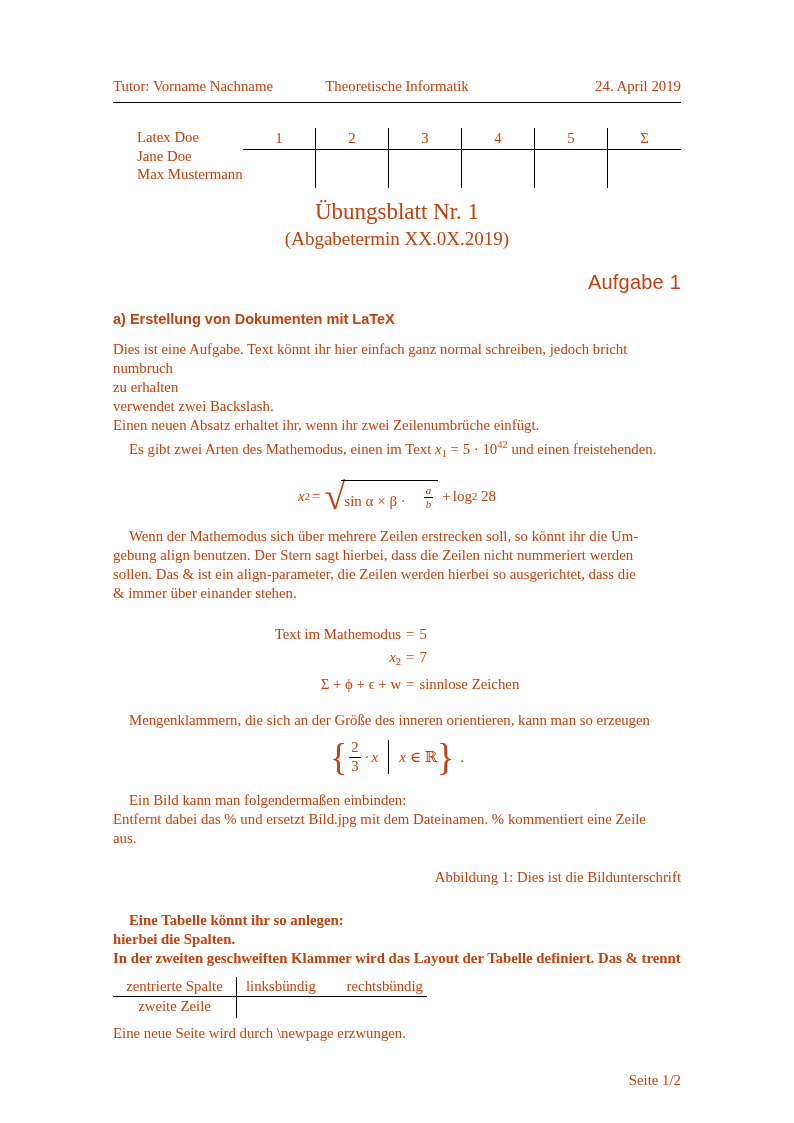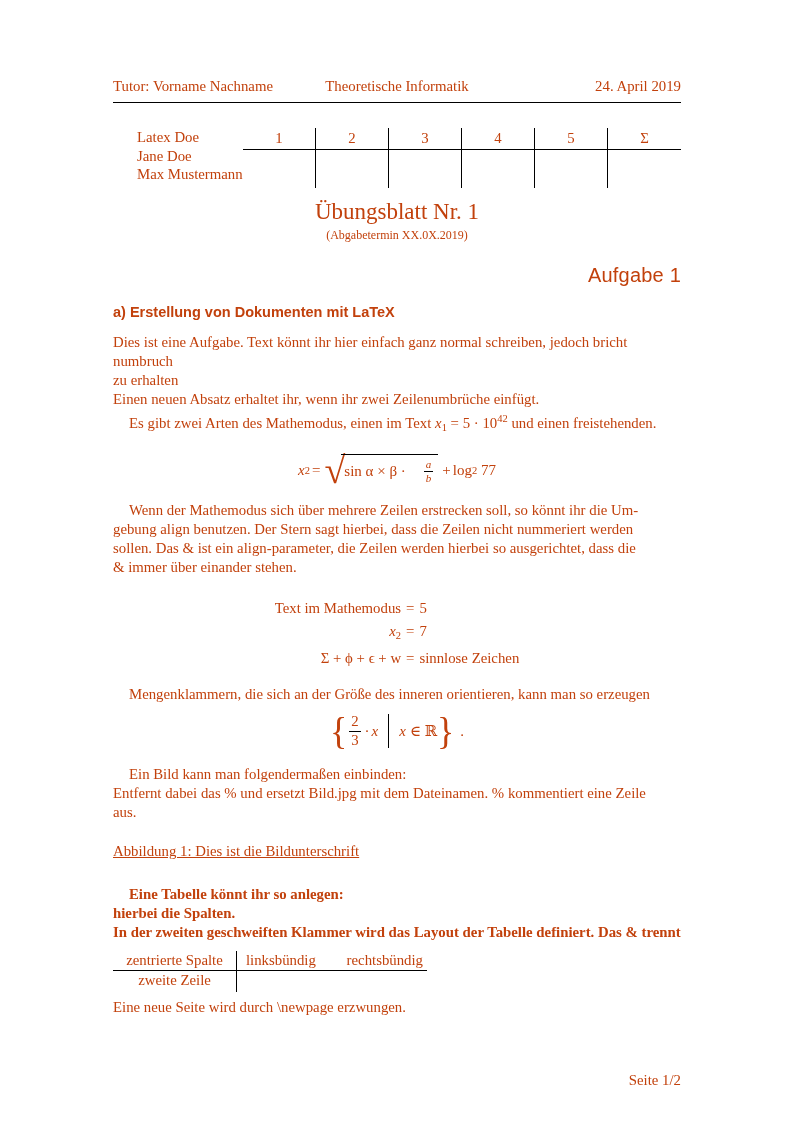--- a/index.html
+++ b/index.html
@@ -32,21 +32,21 @@
   .names { margin-left: 24px; width: 105px; line-height: 18.6px; white-space: nowrap; }
   .grade-table { display: grid; grid-template-columns: repeat(6, 73px); margin-left: auto; }
   .grade-table .gcell { text-align: center; }
   .grade-table .ghead { height: 21px; line-height: 21px; border-bottom: 1px solid #000; }
   .grade-table .gbody { height: 38px; }
   .grade-table .vline { border-right: 1px solid #000; }
 
   
   .title-block { margin-top: 11px; text-align: center; }
   .doc-title { font-size: 23px; }
-  .doc-subtitle { font-size: 12px; margin-top: 3px; }
+  .doc-subtitle { font-size: 19px; margin-top: 3px; }
 
   .task-heading {
     margin-top: 21px;
     font-family: "Liberation Sans", sans-serif;
     font-weight: normal; font-size: 20px; letter-spacing: 0.2px; text-align: right;
   }
   .sub-heading {
     margin-top: 17px;
     font-family: "Liberation Sans", sans-serif;
     font-weight: bold; font-size: 14.5px;
@@ -68,21 +68,21 @@
     display: flex; align-items: center; justify-content: center;
     margin-top: 8px; height: 50px;
     font-size: 15px;
   }
   .sqrt { display: inline-flex; align-items: flex-start; margin: 0 2px; }
   .surd { font-size: 38px; line-height: 34px; font-weight: 400; }
   .radicand {
     border-top: 1.3px solid #000;
     margin-left: -4px; margin-top: 1px;
     padding: 3px 5px 0 3px;
-    display: inline-flex; align-items: center; gap: 18px;
+    display: inline-flex; align-items: flex-end; gap: 18px;
   }
   .frac { display: inline-flex; flex-direction: column; align-items: center; line-height: 1.15; font-size: 11px; vertical-align: middle; }
   .frac .num { border-bottom: 1px solid #000; padding: 0 2px; }
   .frac .den { padding: 0 2px; }
   .frac.big { font-size: 14.8px; line-height: 1.2; margin: 0 2px; }
 
   
   .align-block {
     margin: 22px auto 0 auto;
     width: fit-content;
@@ -93,21 +93,21 @@
   .al-eq { padding: 0 5px; }
   .al-rhs { text-align: left; }
 
   
   .set-formula { height: 48px; margin-top: 4px; }
   .bigbrace { font-size: 36px; line-height: 1; display: inline-block; transform: scaleY(1.08); font-weight: 400; }
   .vbar { display: inline-block; width: 0; height: 34px; border-left: 1px solid #000; margin: 0 10px; }
   .period { margin-left: 6px; }
 
   
-  .fig-caption { margin-top: 21px; text-align: left; text-decoration: underline; }
+  .fig-caption { margin-top: 21px; text-align: right; }
 
   
   .sample-table { margin-top: 9px; display: grid; grid-template-columns: 124px 92px 98px; line-height: 19px; }
   .sample-table .scell { padding: 0 2px; }
   .sample-table .s-c1 { text-align: center; border-right: 1px solid #000; }
   .sample-table .s-row1 { border-bottom: 1px solid #000; }
   .sample-table .s-c2 { padding-left: 9px; }
   .sample-table .s-c3 { text-align: right; padding-right: 4px; }
   .sample-table .s-empty { height: 21px; }
 
@@ -158,41 +158,42 @@
       <div class="doc-subtitle">(Abgabetermin XX.0X.2019)</div>
     </div>
 
     <div class="task-heading">Aufgabe 1</div>
     <div class="sub-heading">a) Erstellung von Dokumenten mit LaTeX</div>
 
     <div class="para p1">
       <div class="pline">Dies ist eine Aufgabe. Text könnt ihr hier einfach ganz normal schreiben, jedoch bricht</div>
       <div class="pline">numbruch</div>
       <div class="pline">zu erhalten</div>
+      <div class="pline">verwendet zwei Backslash.</div>
       <div class="pline">Einen neuen Absatz erhaltet ihr, wenn ihr zwei Zeilenumbrüche einfügt.</div>
       <div class="pline indent">
         <span>Es gibt zwei Arten des Mathemodus, einen im Text </span><span class="mi">x</span><span class="sub">1</span><span> = 5 · 10</span><span class="sup">42</span><span> und einen freistehenden.</span>
       </div>
     </div>
 
     <div class="math-display">
       <span class="mi">x</span><span class="sub">2</span>
       <span class="mo">=</span>
       <span class="sqrt">
         <span class="surd">√</span>
           <span class="radicand">
             <span>sin α × β ·</span>
             <span class="frac">
               <span class="num mi">a</span>
               <span class="den mi">b</span>
             </span>
           </span>
       </span>
       <span class="mo">+</span>
-      <span>log</span><span class="sub">2</span>&nbsp;<span>77</span>
+      <span>log</span><span class="sub">2</span>&nbsp;<span>28</span>
     </div>
 
     <div class="para" style="margin-top:6px;">
       <div class="pline indent">Wenn der Mathemodus sich über mehrere Zeilen erstrecken soll, so könnt ihr die Um-</div>
       <div class="pline">gebung align benutzen. Der Stern sagt hierbei, dass die Zeilen nicht nummeriert werden</div>
       <div class="pline">sollen. Das &amp; ist ein align-parameter, die Zeilen werden hierbei so ausgerichtet, dass die</div>
       <div class="pline">&amp; immer über einander stehen.</div>
     </div>
 
     <div class="align-block">

